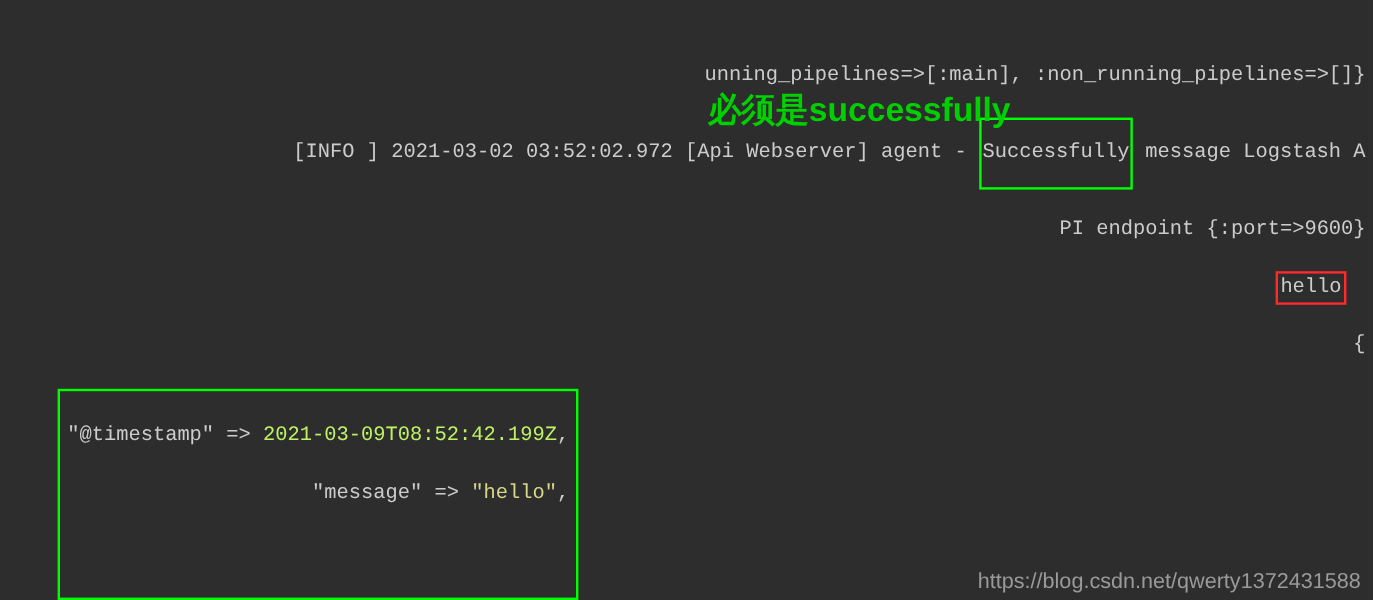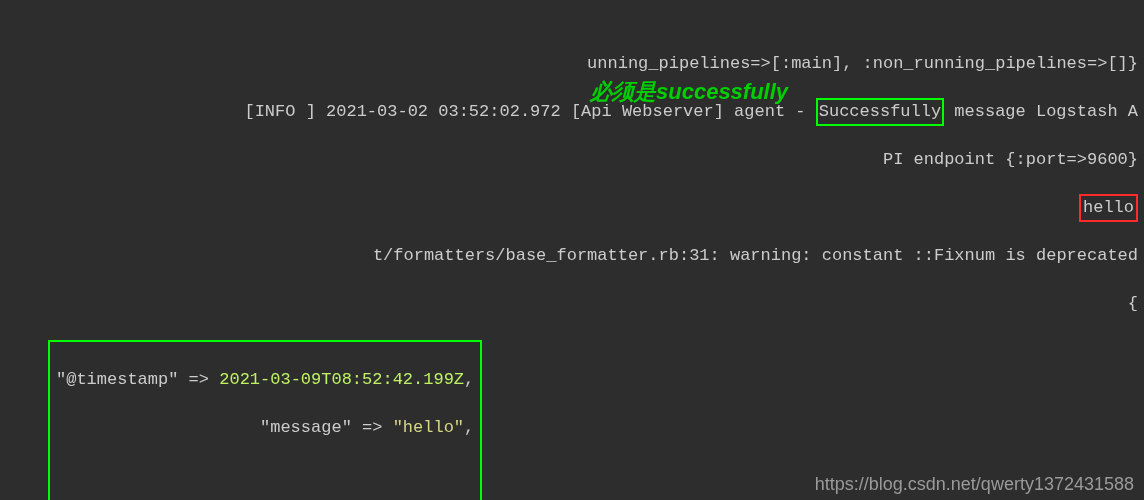--- a/index.html
+++ b/index.html
@@ -22,36 +22,35 @@
   }
   .line { white-space: pre; text-align: right; }
   .key { color: #cccccc; }
   .arrow { color: #cccccc; }
   .str { color: #d7d787; }
   .sym { color: #bef264; }
   .brace { color: #cccccc; }
   .box-green {
     border: 2px solid #00ff00;
     display: inline-block;
-    padding: 0 1px;
+    padding: 16px 1px;
     margin: -2px 0;
   }
   .box-red {
     border: 2px solid #ff2a2a;
     display: inline-block;
     padding: 0 2px;
-    margin: -2px 0;
+    margin: -2px 16px;
   }
   .annot {
     position: absolute;
     color: #00d000;
     font-family: "Microsoft YaHei", Arial, sans-serif;
-    font-size: 22px;
+    font-size: 28px;
     font-weight: bold;
-    font-style: italic;
   }
   .object-box {
     display: inline-block;
     border: 2px solid #00ff00;
     padding: 2px 6px;
     margin-left: 42px;
     line-height: 24px;
   }
   .watermark {
     position: absolute;
@@ -64,21 +63,20 @@
 </style>
 </head>
 <body>
 
 <div class="terminal">
 
 <div class="line"><span>unning_pipelines=&gt;[:main], :non_running_pipelines=&gt;[]}</span></div>
 <div class="line"><span>[INFO ] 2021-03-02 03:52:02.972 [Api Webserver] agent - </span><span class="box-green">Successfully</span><span> message Logstash A</span></div>
 <div class="line"><span>PI endpoint {:port=&gt;9600}</span></div>
 <div class="line"><span class="box-red">hello</span></div>
-<div class="line"><span>t/formatters/base_formatter.rb:31: warning: constant ::Fixnum is deprecated</span></div>
 <div class="line"><span class="brace">{</span></div>
 <div class="object-box">
 <div class="line"><span class="key">"@timestamp"</span><span class="arrow"> =&gt; </span><span class="sym">2021-03-09T08:52:42.199Z</span><span>,</span></div>
 <div class="line">   <span class="key">"message"</span><span class="arrow"> =&gt; </span><span class="str">"hello"</span><span>,</span></div>
 
 
 </div>
 
 
 

